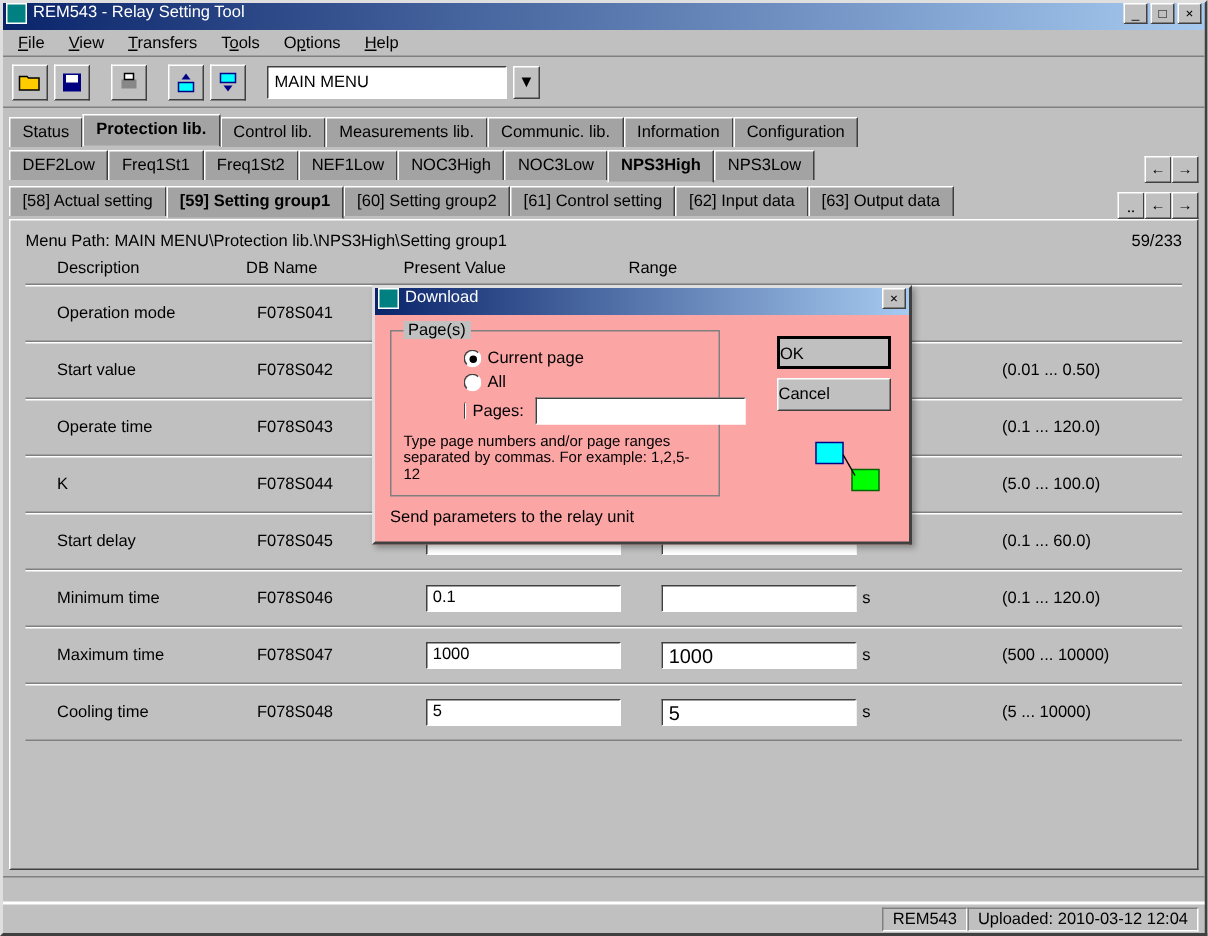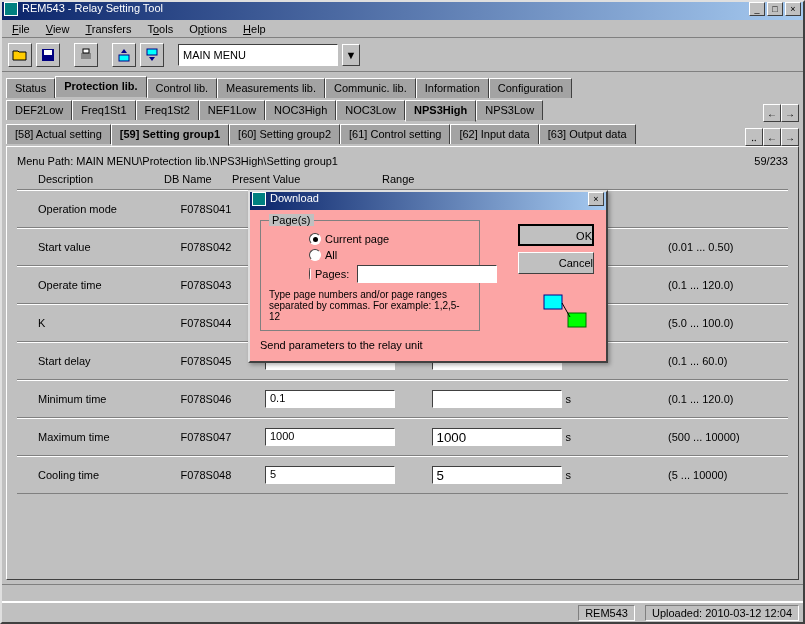--- a/index.html
+++ b/index.html
@@ -21,40 +21,40 @@
 .dropbtn { width: 18px; height: 22px; background: #c0c0c0; border: 1px solid; border-color: #fff #404040 #404040 #fff; display: flex; align-items: center; justify-content: center; cursor: pointer; }
 .content { flex: 1; background: #c0c0c0; padding: 4px; display: flex; flex-direction: column; position: relative; }
 .tabrow { display: flex; height: 22px; align-items: flex-end; }
 .tab { background: #a3a3a3; border: 1px solid; border-color: #fff #404040 transparent #fff; padding: 3px 8px; margin-right: 0px; cursor: pointer; font-size: 11px; height: 20px; border-bottom: none; position: relative; }
 .tab.active { font-weight: bold; height: 22px; z-index: 2; border-bottom: 1px solid #c0c0c0; }
 .navbtn { width: 18px; height: 18px; background: #c0c0c0; border: 1px solid; border-color: #fff #404040 #404040 #fff; display: flex; align-items: center; justify-content: center; cursor: pointer; font-size: 10px; }
 .panel { background: #c0c0c0; border: 1px solid; border-color: #fff #404040 #404040 #fff; flex: 1; padding: 6px 10px; display: flex; flex-direction: column; }
 .pathrow { display: flex; justify-content: space-between; padding: 2px 0; }
 .hdrrow { display: flex; padding: 4px 0; border-bottom: 1px solid #808080; }
 .col-desc { width: 126px; margin-left: 21px; }
-.col-db { width: 68px; }
+.col-db { width: 105px; }
 .col-pv { width: 150px; }
 .col-nv { width: 220px; }
 .col-range { width: 120px; }
 .datarow { display: flex; align-items: center; height: 38px; border-top: 1px solid #fff; border-bottom: 1px solid #808080; justify-content: space-between; }
 .field { background: #fff; border: 1px solid; border-color: #404040 #fff #fff #404040; height: 18px; width: 130px; padding: 1px 4px; }
 .unit { width: 20px; padding-left: 4px; }
-.statusbar { height: 20px; background: #c0c0c0; display: flex; justify-content: flex-end; align-items: center; padding: 2px 4px; border-top: 1px solid #fff; gap: 10px; }
+.statusbar { height: 20px; background: #c0c0c0; display: flex; justify-content: flex-end; align-items: center; padding: 2px 4px; border-top: 1px solid #fff; gap: 0; }
 .statuscell { border: 1px solid; border-color: #808080 #fff #fff #808080; padding: 1px 6px; height: 16px; }
 
 .modal { position: absolute; left: 248px; top: 190px; width: 360px; background: #fca5a5; border: 2px solid; border-color: #dfdfdf #404040 #404040 #dfdfdf; z-index: 100; box-shadow: 2px 2px 4px rgba(0,0,0,0.3); }
 .modal .titlebar { height: 18px; }
 .modal-body { padding: 10px; }
 .groupbox { border: 1px solid #808080; padding: 8px; position: relative; margin-bottom: 8px; }
 .groupbox .glabel { position: absolute; top: -7px; left: 8px; background: #c0c0c0; padding: 0 3px; }
 .radio-row { display: flex; align-items: center; gap: 4px; margin: 4px 0; padding-left: 40px; }
 .radio { width: 12px; height: 12px; border-radius: 50%; background: #fff; border: 1px solid; border-color: #404040 #fff #fff #404040; display: flex; align-items: center; justify-content: center; }
 .radio.checked::after { content: ''; width: 5px; height: 5px; background: #000; border-radius: 50%; }
 .modal-btns { position: absolute; right: 12px; top: 32px; display: flex; flex-direction: column; gap: 6px; }
-.btn { width: 76px; height: 22px; background: #c0c0c0; border: 1px solid; border-color: #fff #404040 #404040 #fff; cursor: pointer; text-align: right; line-height: 20px; margin-left: 32px; }
+.btn { width: 76px; height: 22px; background: #c0c0c0; border: 1px solid; border-color: #fff #404040 #404040 #fff; cursor: pointer; text-align: left; line-height: 20px; margin-left: 32px; }
 .btn.default { border: 2px solid #000; }
 .modal-icon { position: absolute; right: 18px; bottom: 32px; width: 46px; height: 36px; }
 .hint { font-size: 10px; margin-top: 6px; width: 200px; }
 .sendtxt { font-size: 11px; margin-top: 4px; }
 .pages-input { background: #fff; border: 1px solid; border-color: #404040 #fff #fff #404040; height: 18px; width: 140px; margin-left: 4px; }
 </style>
 </head>
 <body>
 
 <div class="window">

